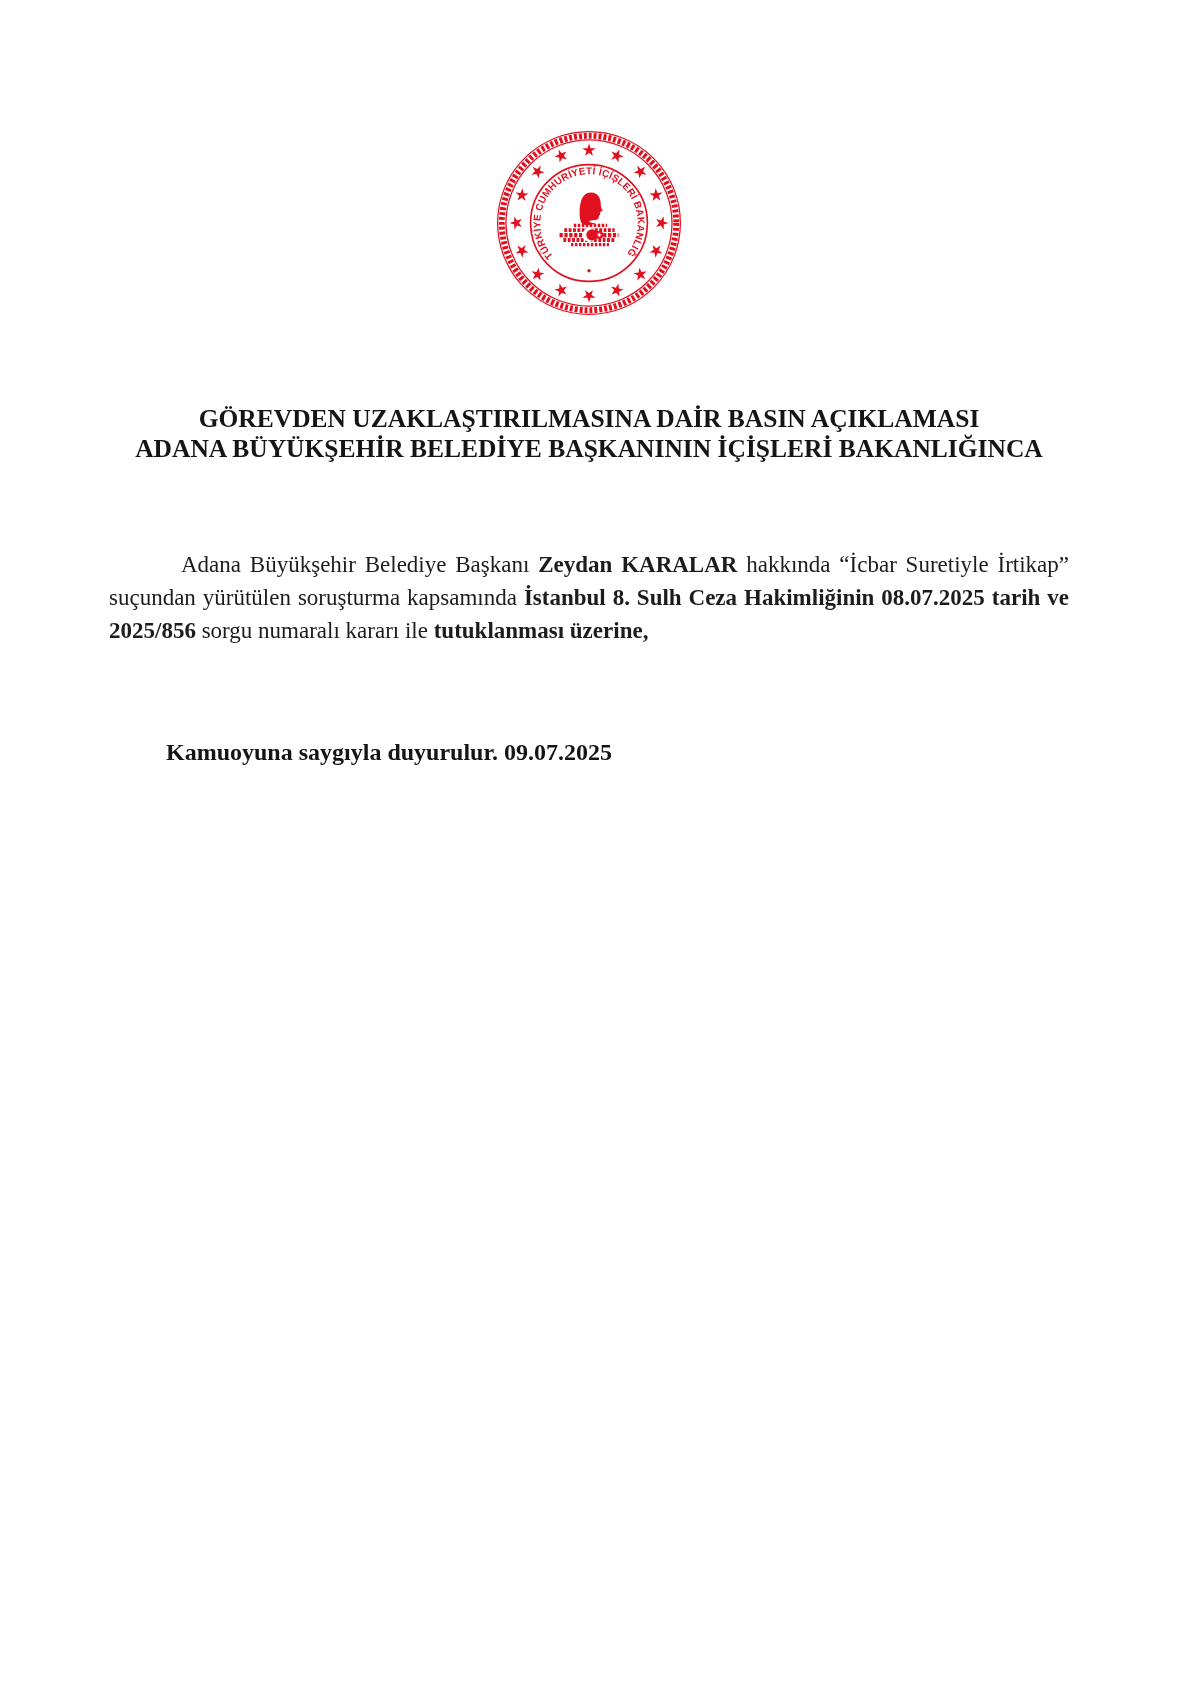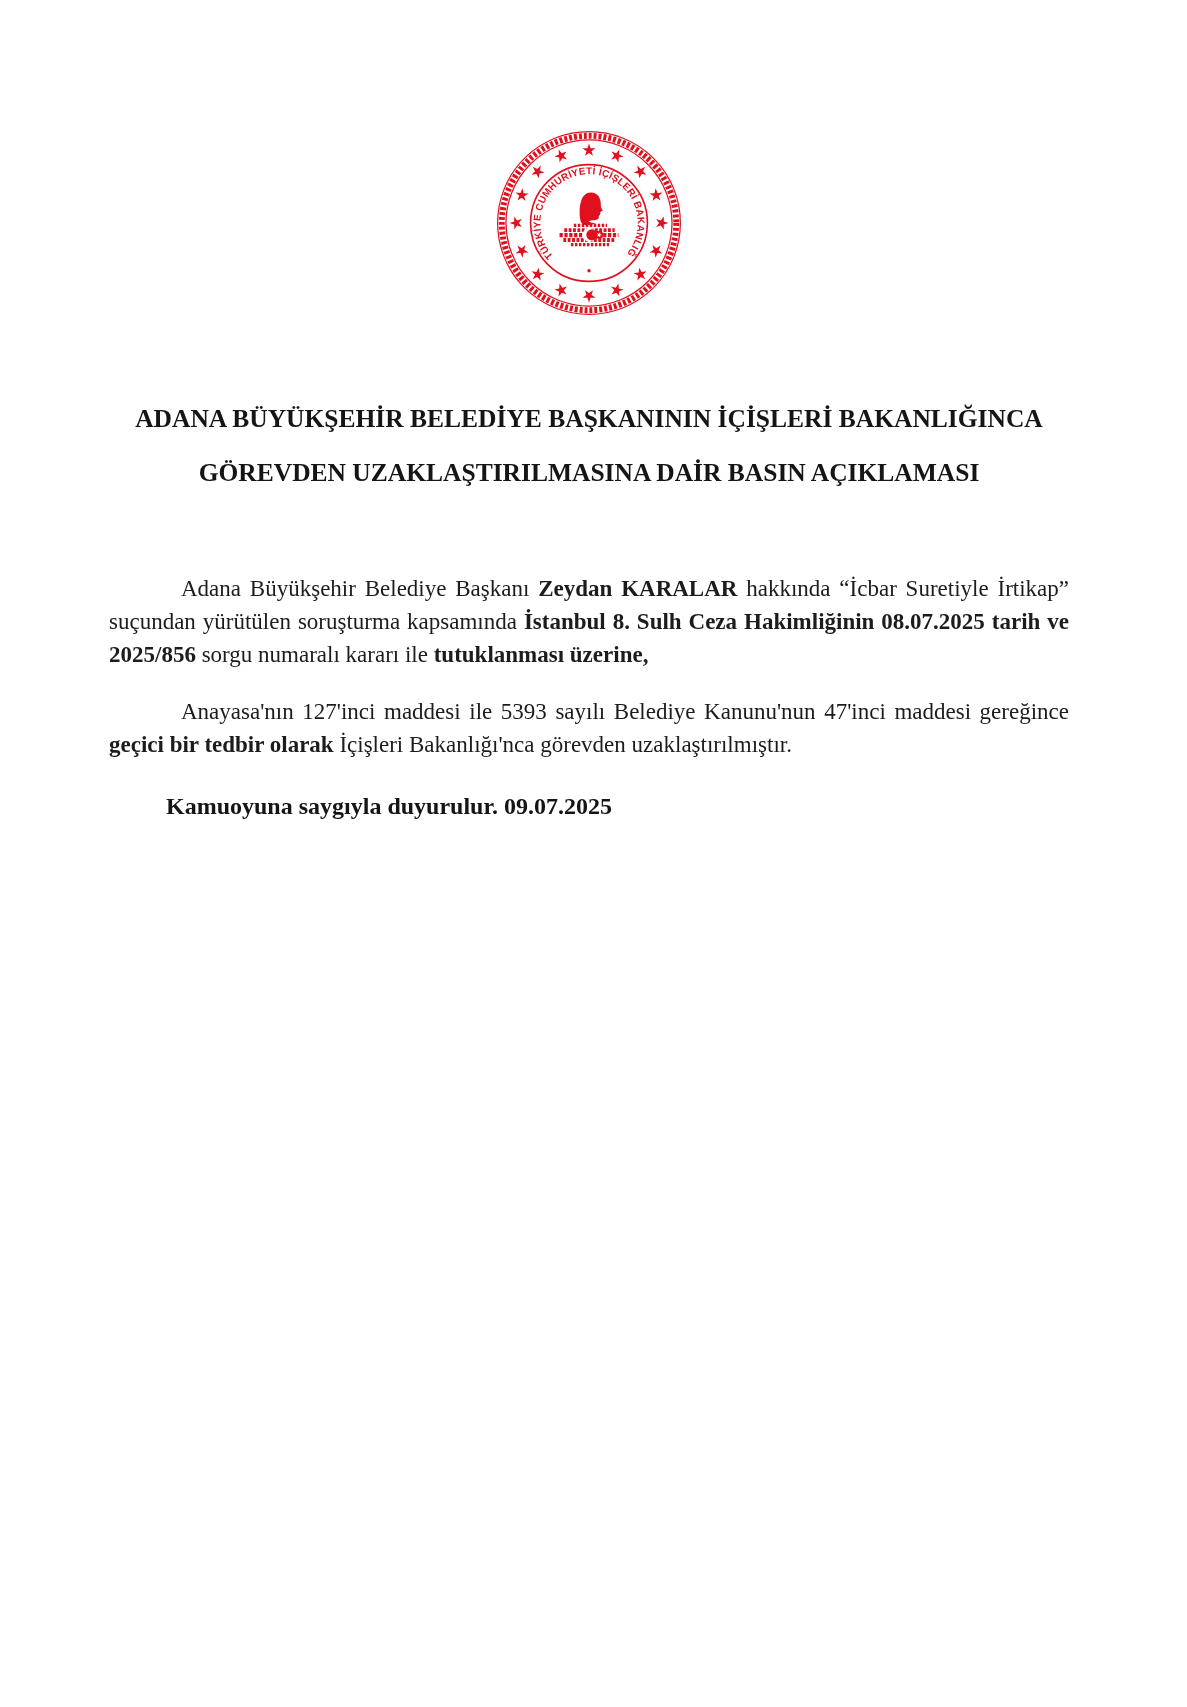--- a/index.html
+++ b/index.html
@@ -37,21 +37,21 @@
     font-size: 23px;
     line-height: 33px;
     text-align: justify;
     text-indent: 72px;
   }
   .p1 { margin-top: 84px; }
   .p2 { margin-top: 24px; }
   .body b, .body .bold { font-weight: bold; }
 
   .closing {
-    margin: 28px 0 0 0;
+    margin: 88px 0 0 0;
     font-size: 24px;
     font-weight: bold;
     line-height: 34px;
     text-indent: 72px;
     color: #151515;
   }
 
   .ring-text {
     font-family: "Liberation Sans", sans-serif;
     font-weight: bold;
@@ -129,24 +129,23 @@
         <g>
           <circle cx="100.5" cy="112.5" r="7.4" fill="#ffffff"></circle>
           <circle class="sf" cx="103.1" cy="112.5" r="5.9"></circle>
           <circle class="sf" cx="110.8" cy="112.5" r="4.4"></circle>
           <use href="#st" fill="#ffffff" transform="translate(110.8,112.5) rotate(90) scale(3.0)"></use>
         </g>
       </svg>
     </div>
 
     <h1 class="title">
+      <span class="tline t2">GÖREVDEN UZAKLAŞTIRILMASINA DAİR BASIN AÇIKLAMASI</span>
       <span class="tline">ADANA BÜYÜKŞEHİR BELEDİYE BAŞKANININ İÇİŞLERİ BAKANLIĞINCA</span>
-      <span class="tline t2">GÖREVDEN UZAKLAŞTIRILMASINA DAİR BASIN AÇIKLAMASI</span>
     </h1>
 
     <p class="body p1"><span>Adana Büyükşehir Belediye Başkanı </span><span class="bold">Zeydan KARALAR</span><span> hakkında “İcbar Suretiyle İrtikap” suçundan yürütülen soruşturma kapsamında </span><span class="bold">İstanbul 8. Sulh Ceza Hakimliğinin 08.07.2025 tarih ve 2025/856</span><span> sorgu numaralı kararı ile </span><span class="bold">tutuklanması üzerine,</span></p>
 
-    <p class="body p2"><span>Anayasa'nın 127'inci maddesi ile 5393 sayılı Belediye Kanunu'nun 47'inci maddesi gereğince </span><span class="bold">geçici bir tedbir olarak</span><span> İçişleri Bakanlığı'nca görevden uzaklaştırılmıştır.</span></p>
 
     <p class="closing">Kamuoyuna saygıyla duyurulur. 09.07.2025</p>
 
   </div>
 </div>
 
 </body></html>

